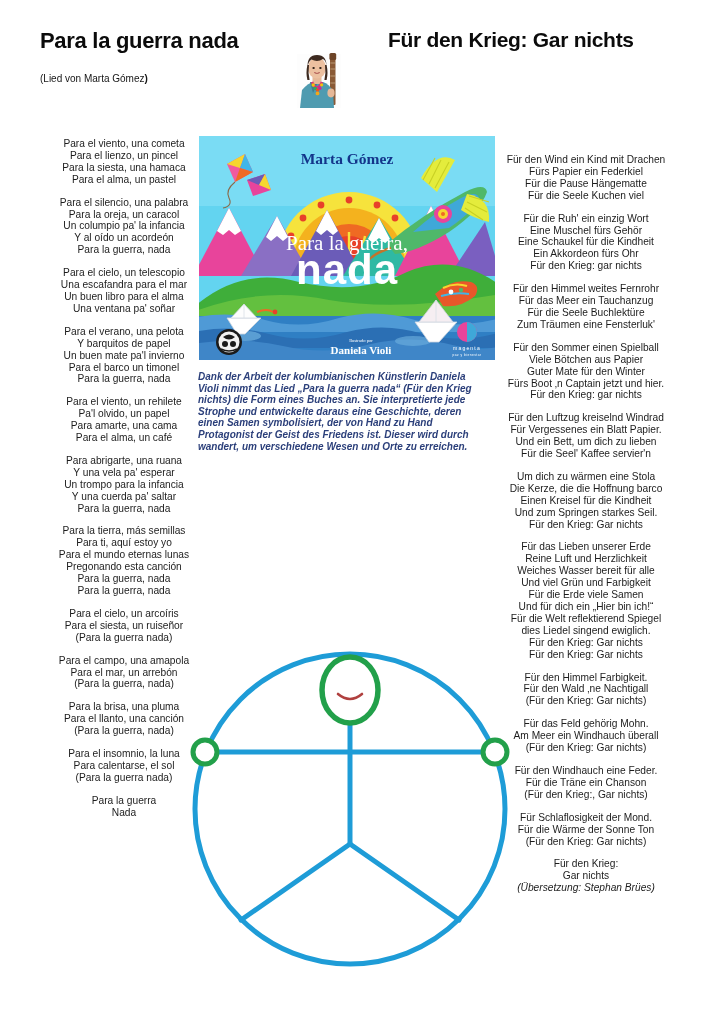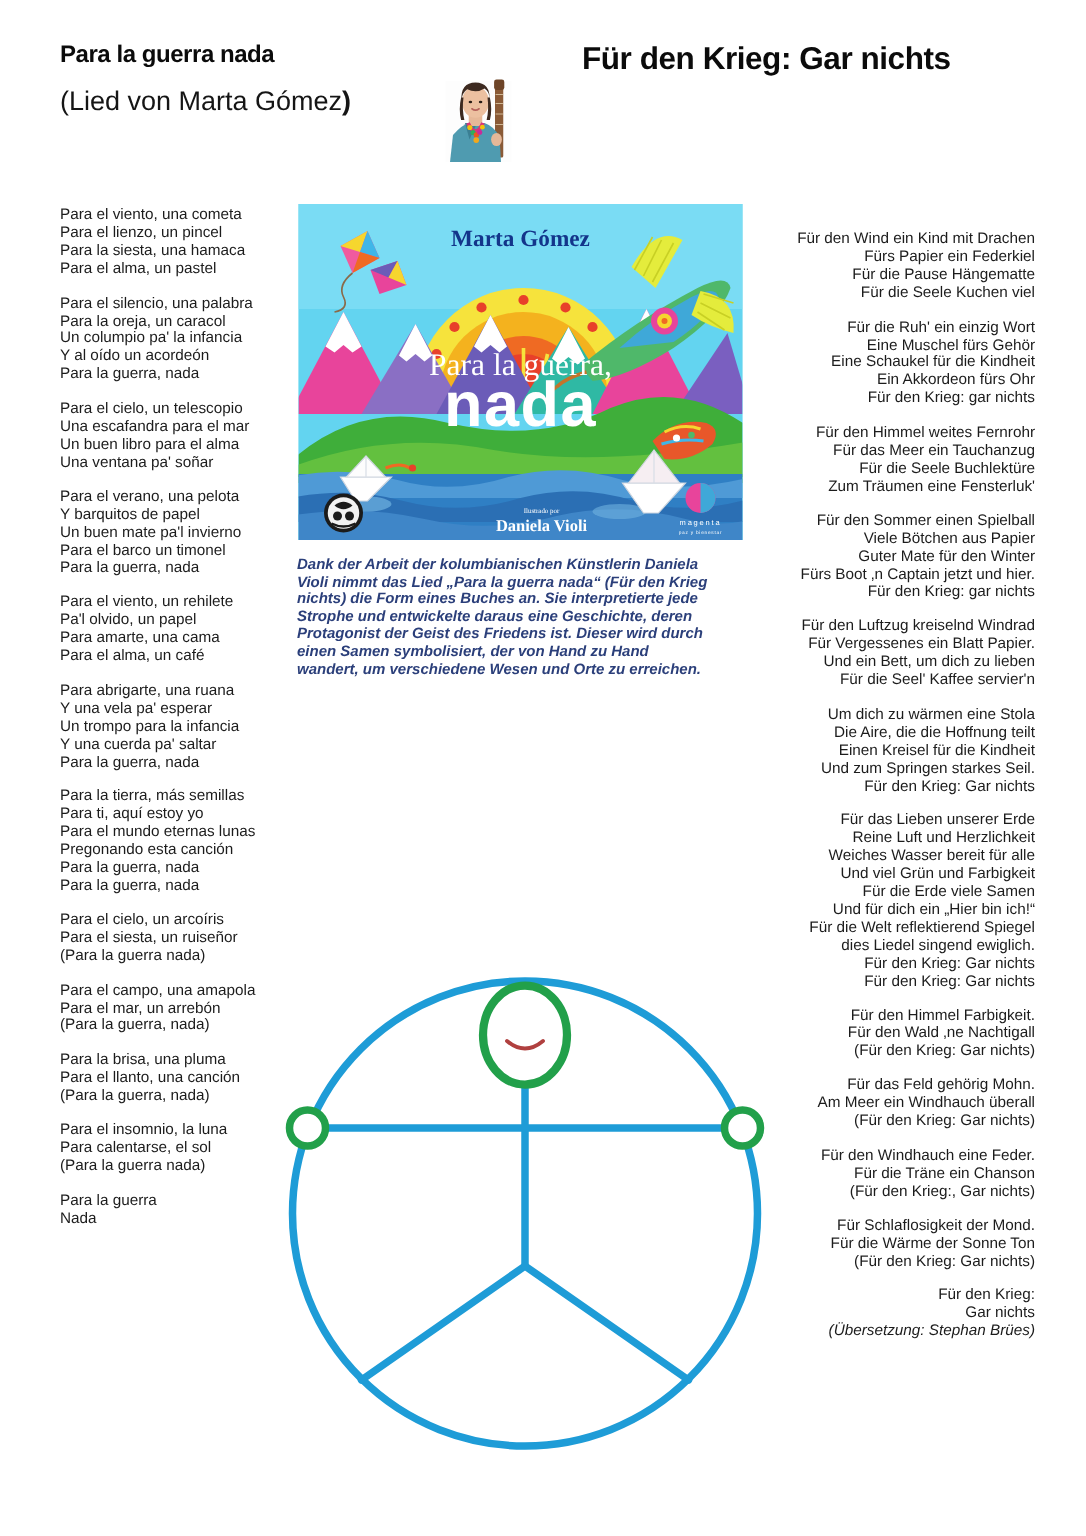--- a/index.html
+++ b/index.html
@@ -10,26 +10,26 @@
     color:#1a1a1a;
     position:relative;
     overflow:hidden;
   }
   .page{position:relative;width:724px;height:1024px;}
 
   
   .header{position:absolute;left:0;top:24px;width:724px;height:72px;}
   .title-es{
     position:absolute;left:40px;top:4px;
-    font-size:16px;font-weight:bold;letter-spacing:-0.3px;
+    font-size:22px;font-weight:bold;letter-spacing:-0.3px;
     color:#0b0b0b;white-space:nowrap;
   }
   .subtitle-es{
-    position:absolute;left:40px;top:33px;
-    font-size:18px;color:#151515;white-space:nowrap;
+    position:absolute;left:40px;top:49px;
+    font-size:10px;color:#151515;white-space:nowrap;
   }
   .subtitle-es b{font-weight:bold;}
   .title-de{
     position:absolute;left:388px;top:4px;
     font-size:21px;font-weight:bold;letter-spacing:-0.3px;
     color:#0b0b0b;white-space:nowrap;
   }
 
   
   .artist-photo{
@@ -42,21 +42,21 @@
   .col-es{
     position:absolute;left:40px;top:138px;width:168px;
     font-size:10.2px;line-height:11.9px;color:#1c1c1c;
     text-align:left;
   }
   .col-de{
     position:absolute;left:482px;top:154px;width:208px;
     font-size:10.2px;line-height:11.9px;color:#1c1c1c;
     text-align:right;
   }
-  .stanza{margin:0 0 11px 0;}
+  .stanza{margin:0 0 11px 0;text-align:center;}
   .stanza div{white-space:nowrap;}
   .col-de .stanza div{white-space:nowrap;}
   .italic-line{font-style:italic;}
 
   
   .cover{
     position:absolute;left:199px;top:136px;width:296px;height:224px;
     overflow:hidden;background:#59d2ee;
   }
   .cover svg{display:block;}
@@ -227,21 +227,21 @@
       <div>Für den Krieg: gar nichts</div>
     </div>
     <div class="stanza">
       <div>Für den Luftzug kreiselnd Windrad</div>
       <div>Für Vergessenes ein Blatt Papier.</div>
       <div>Und ein Bett, um dich zu lieben</div>
       <div>Für die Seel' Kaffee servier'n</div>
     </div>
     <div class="stanza">
       <div>Um dich zu wärmen eine Stola</div>
-      <div>Die Aire, die die Hoffnung teilt</div>
+      <div>Die Kerze, die die Hoffnung barco</div>
       <div>Einen Kreisel für die Kindheit</div>
       <div>Und zum Springen starkes Seil.</div>
       <div>Für den Krieg: Gar nichts</div>
     </div>
     <div class="stanza">
       <div>Für das Lieben unserer Erde</div>
       <div>Reine Luft und Herzlichkeit</div>
       <div>Weiches Wasser bereit für alle</div>
       <div>Und viel Grün und Farbigkeit</div>
       <div>Für die Erde viele Samen</div>
@@ -404,22 +404,22 @@
         </g>
       </g>
     </svg>
   </div>
 
   <div class="caption">
     <div>Dank der Arbeit der kolumbianischen Künstlerin Daniela</div>
     <div>Violi nimmt das Lied „Para la guerra nada“ (Für den Krieg</div>
     <div>nichts) die Form eines Buches an.  Sie interpretierte jede</div>
     <div>Strophe und entwickelte daraus eine Geschichte, deren</div>
+    <div>einen Samen symbolisiert, der von Hand zu Hand</div>
     <div>Protagonist der Geist des Friedens ist. Dieser wird durch</div>
-    <div>einen Samen symbolisiert, der von Hand zu Hand</div>
     <div>wandert, um verschiedene Wesen und Orte zu erreichen.</div>
   </div>
 
   <div class="peace">
     <svg width="336" height="346" viewBox="0 0 336 346" xmlns="http://www.w3.org/2000/svg">
 
       <circle cx="168" cy="181" r="155" fill="none" stroke="#1e9cd7" stroke-width="5"></circle>
 
       <line x1="168" y1="92" x2="168" y2="216" stroke="#1e9cd7" stroke-width="5"></line>
 

